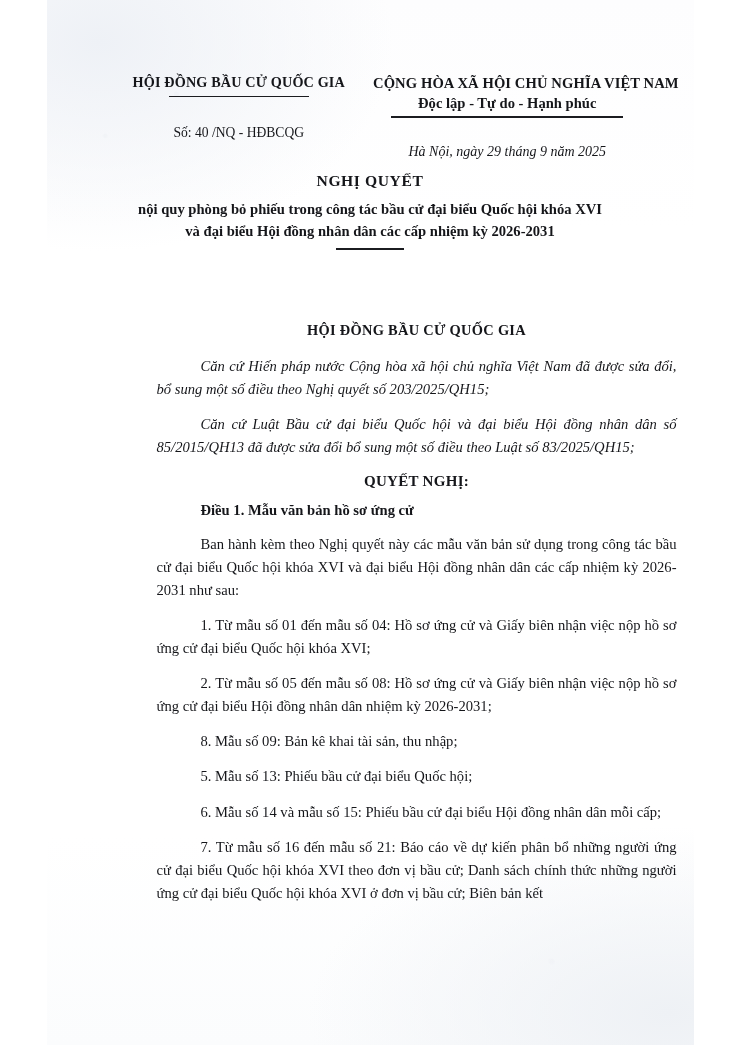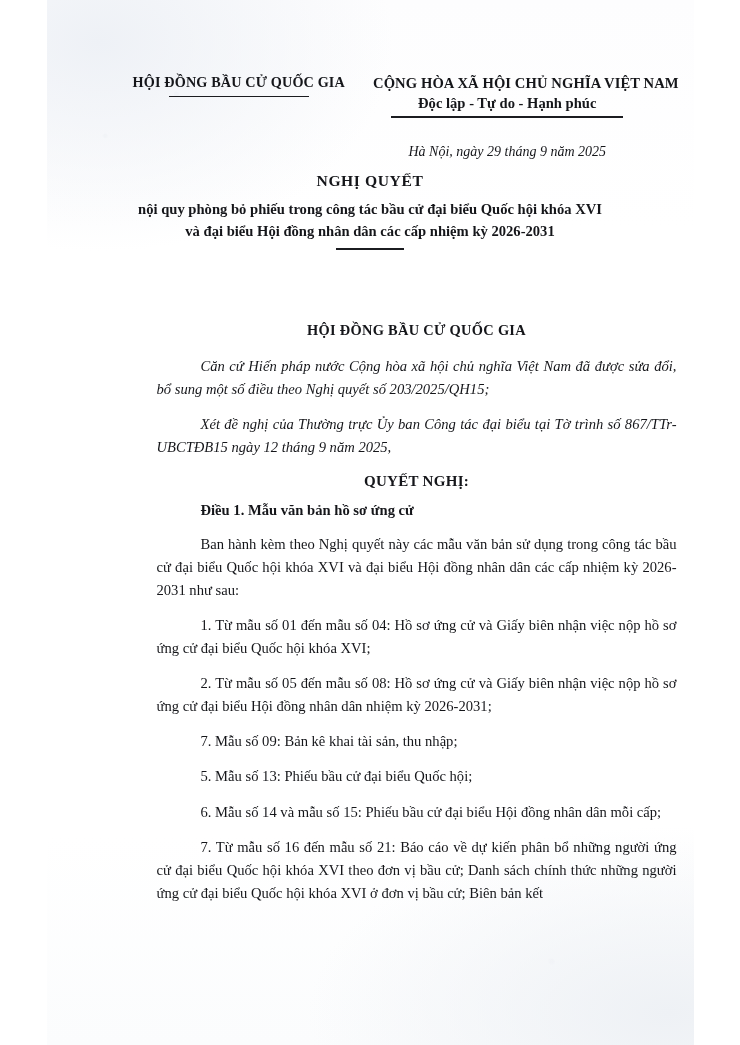--- a/index.html
+++ b/index.html
@@ -159,20 +159,21 @@
 <body>
 
 <div class="page">
   <div class="paper-noise"></div>
 
   <div class="doc-header">
 
     <div class="header-left">
       <div class="org-name">HỘI ĐỒNG BẦU CỬ QUỐC GIA</div>
       <div class="rule-short"></div>
+      <div class="doc-number">Số: 40 /NQ - HĐBCQG</div>
     </div>
 
     <div class="header-right">
       <div class="nation-name">CỘNG HÒA XÃ HỘI CHỦ NGHĨA VIỆT NAM</div>
       <div class="nation-motto">Độc lập - Tự do - Hạnh phúc</div>
       <div class="rule-nation"></div>
       <div class="doc-place-date">Hà Nội, ngày 29 tháng 9 năm 2025</div>
     </div>
 
   </div>
@@ -184,29 +185,29 @@
       <div>và đại biểu Hội đồng nhân dân các cấp nhiệm kỳ 2026-2031</div>
     </div>
     <div class="rule-title"></div>
   </div>
 
   <div class="body">
 
     <div class="authority">HỘI ĐỒNG BẦU CỬ QUỐC GIA</div>
 
     <p class="para italic">Căn cứ Hiến pháp nước Cộng hòa xã hội chủ nghĩa Việt Nam đã được sửa đổi, bổ sung một số điều theo Nghị quyết số 203/2025/QH15;</p>
-    <p class="para italic">Xét đề nghị của Thường trực Ủy ban Công tác đại biểu tại Tờ trình số 867/TTr-UBCTĐB15 ngày 12 tháng 9 năm 2025,</p>
+    <p class="para italic">Căn cứ Luật Bầu cử đại biểu Quốc hội và đại biểu Hội đồng nhân dân số 85/2015/QH13 đã được sửa đổi bổ sung một số điều theo Luật số 83/2025/QH15;</p>
 
     <div class="decide">QUYẾT NGHỊ:</div>
 
     <div class="article-head">Điều 1. Mẫu văn bản hồ sơ ứng cử</div>
 
     <p class="para">Ban hành kèm theo Nghị quyết này các mẫu văn bản sử dụng trong công tác bầu cử đại biểu Quốc hội khóa XVI và đại biểu Hội đồng nhân dân các cấp nhiệm kỳ 2026-2031 như sau:</p>
 
     <p class="para">1. Từ mẫu số 01 đến mẫu số 04: Hồ sơ ứng cử và Giấy biên nhận việc nộp hồ sơ ứng cử đại biểu Quốc hội khóa XVI;</p>
     <p class="para">2. Từ mẫu số 05 đến mẫu số 08: Hồ sơ ứng cử và Giấy biên nhận việc nộp hồ sơ ứng cử đại biểu Hội đồng nhân dân nhiệm kỳ 2026-2031;</p>
-    <p class="para">7. Mẫu số 09: Bản kê khai tài sản, thu nhập;</p>
+    <p class="para">8. Mẫu số 09: Bản kê khai tài sản, thu nhập;</p>
     <p class="para">5. Mẫu số 13: Phiếu bầu cử đại biểu Quốc hội;</p>
     <p class="para">6. Mẫu số 14 và mẫu số 15: Phiếu bầu cử đại biểu Hội đồng nhân dân mỗi cấp;</p>
     <p class="para">7. Từ mẫu số 16 đến mẫu số 21: Báo cáo về dự kiến phân bổ những người ứng cử đại biểu Quốc hội khóa XVI theo đơn vị bầu cử; Danh sách chính thức những người ứng cử đại biểu Quốc hội khóa XVI ở đơn vị bầu cử; Biên bản kết</p>
 
   </div>
 </div>
 
 </body></html>

